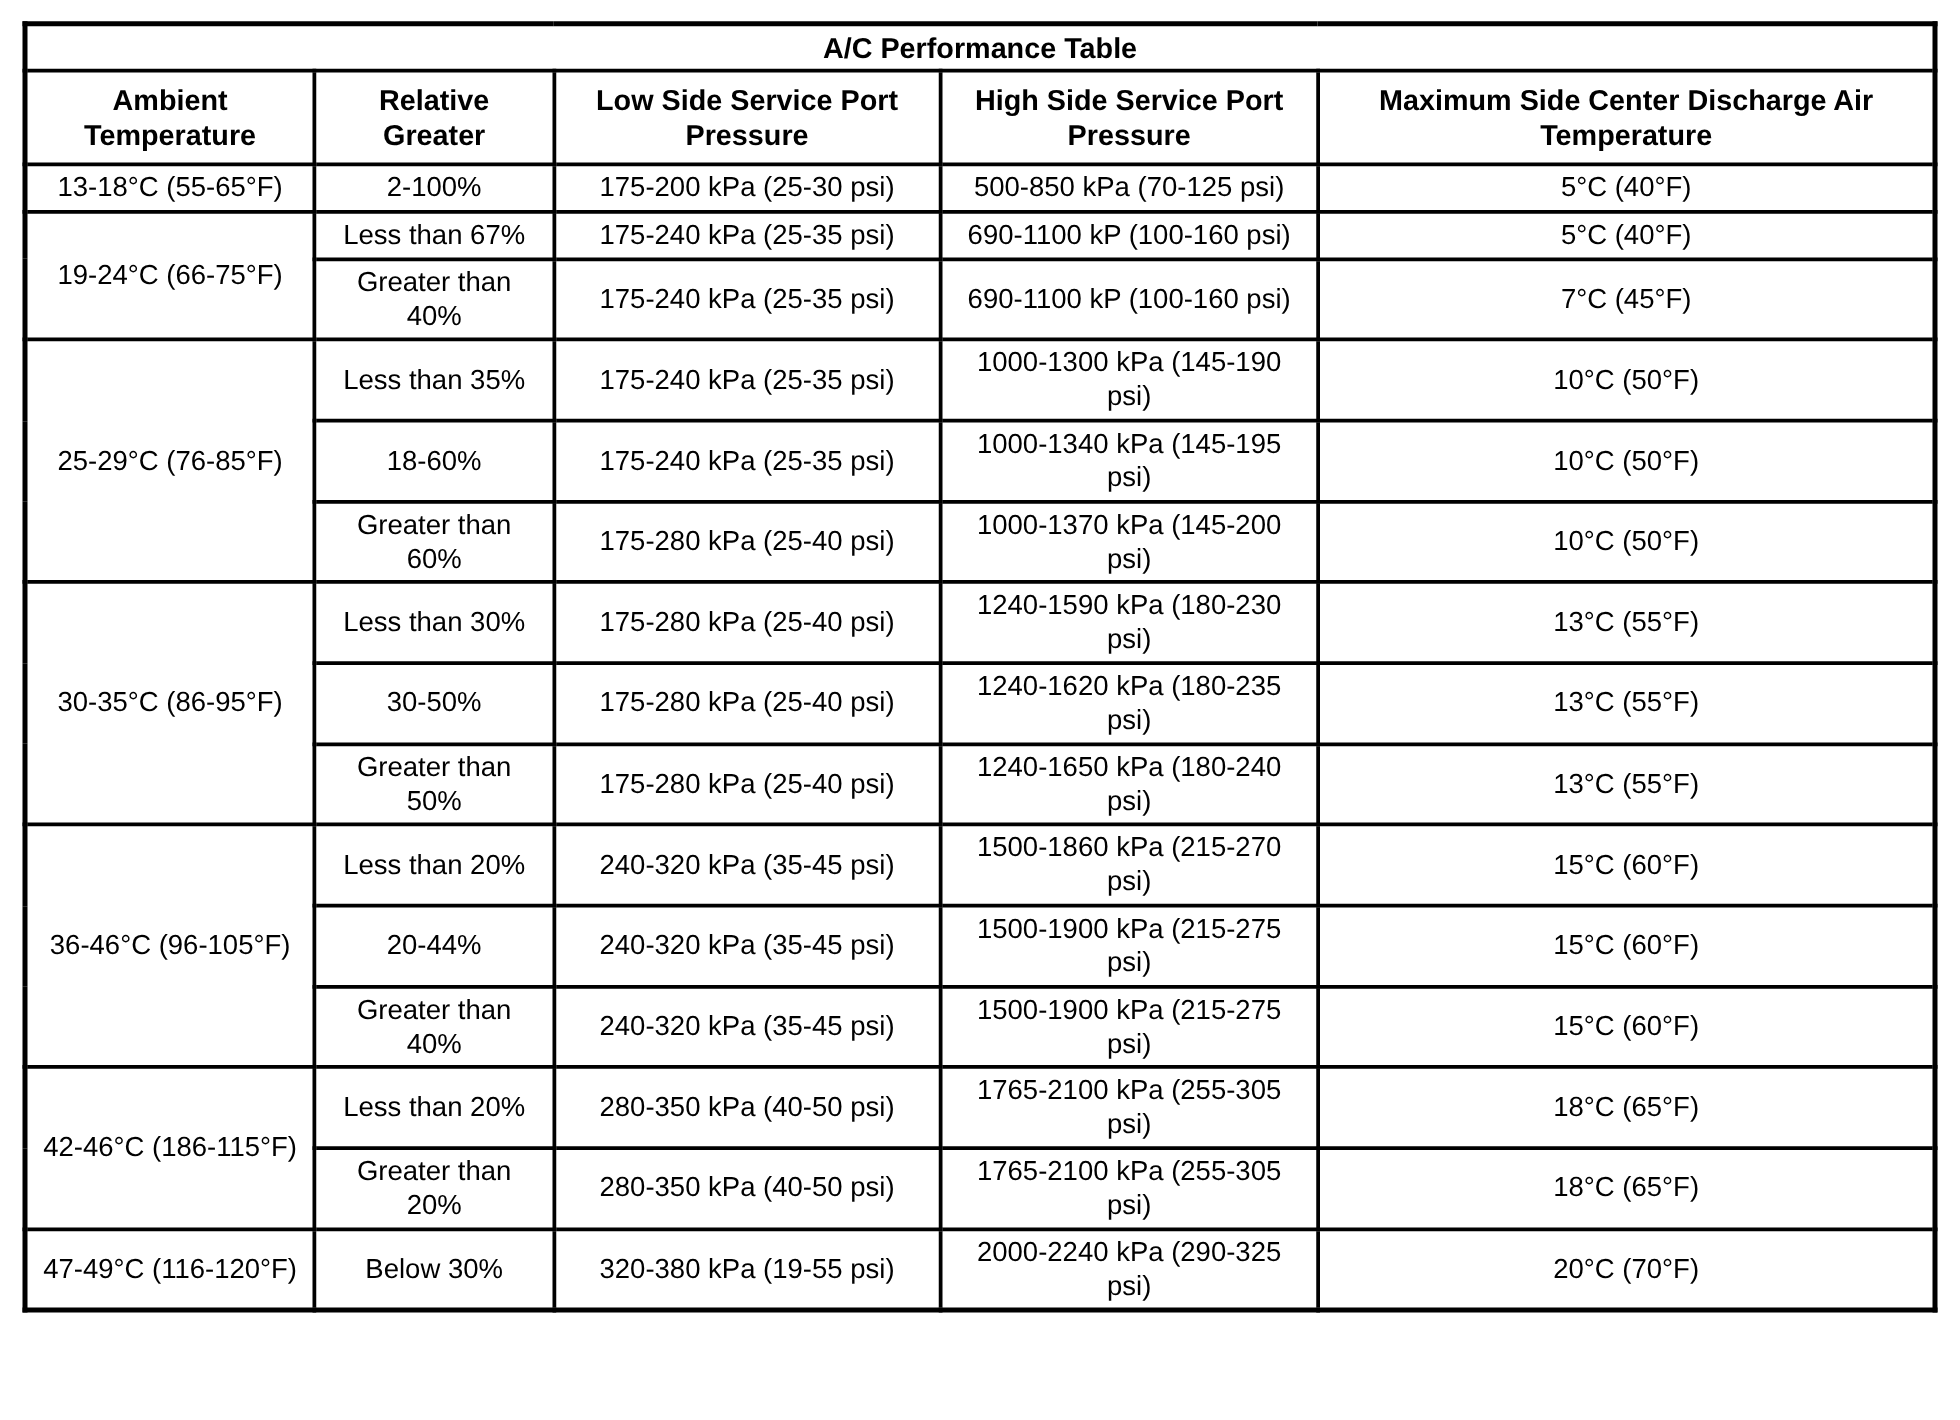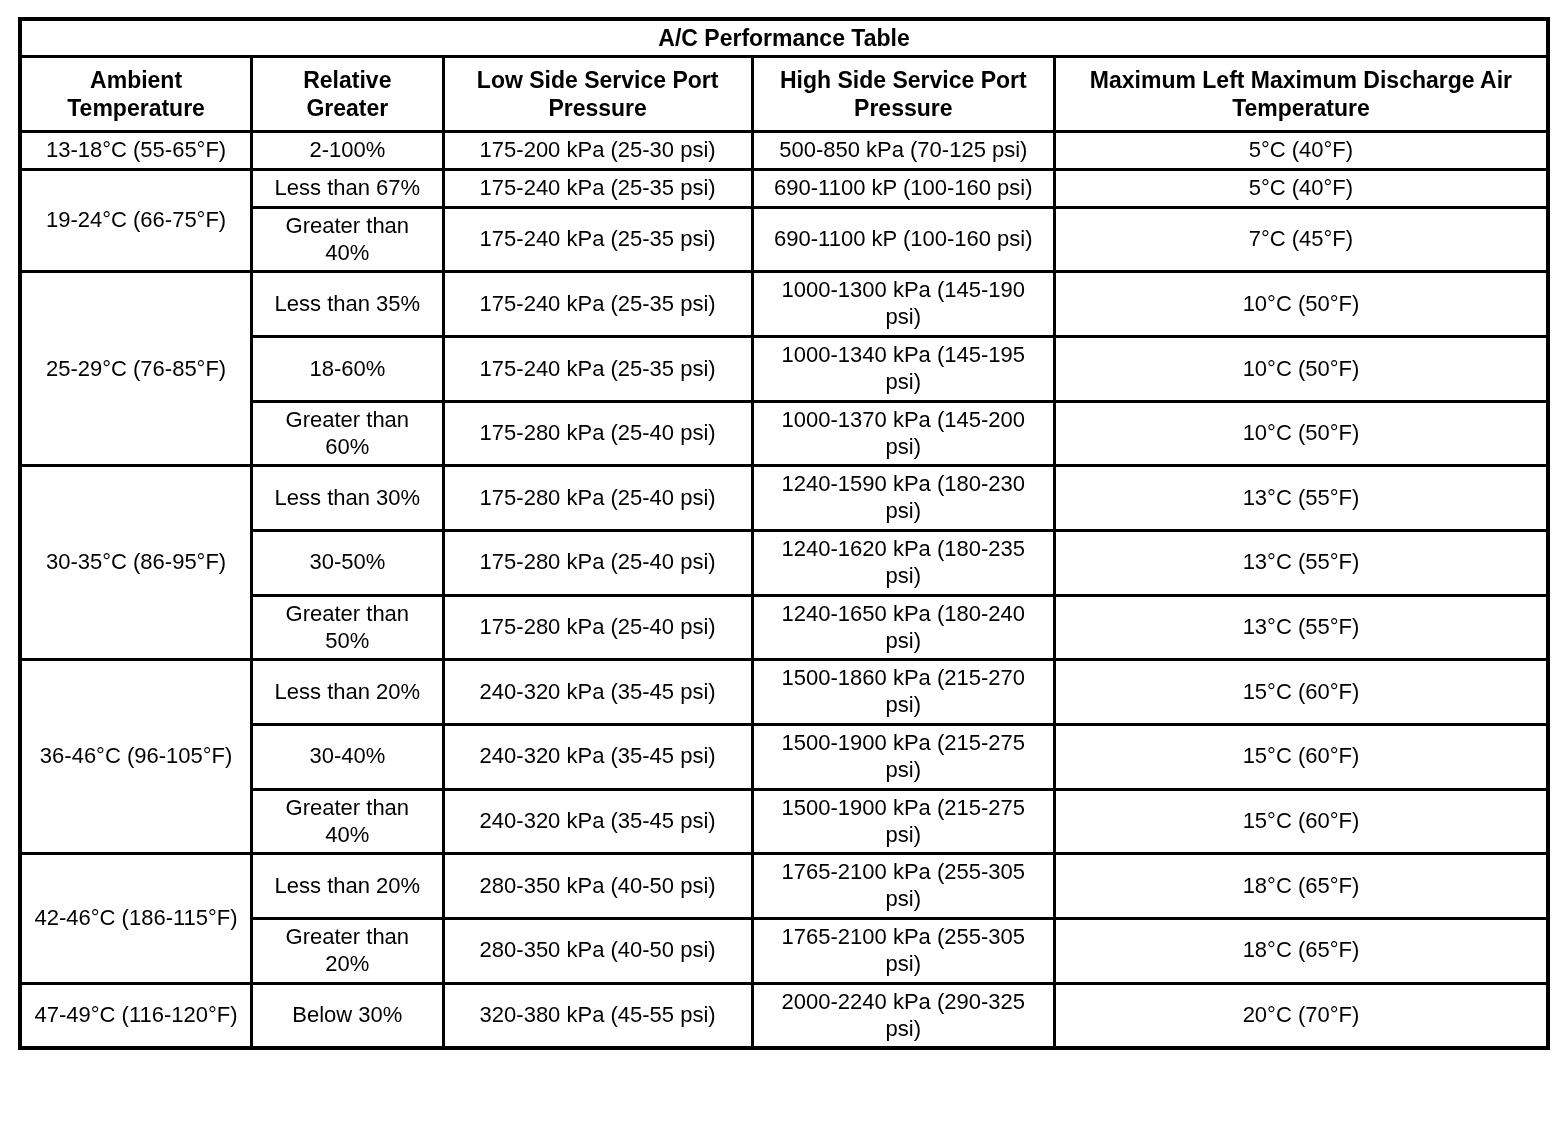--- a/index.html
+++ b/index.html
@@ -55,21 +55,21 @@
     <tbody>
         <tr class="title-row">
       <td colspan="5">A/C Performance Table</td>
     </tr>
 
     <tr class="header-row">
       <th>Ambient Temperature</th>
       <th>Relative Greater</th>
       <th>Low Side Service Port Pressure</th>
       <th>High Side Service Port Pressure</th>
-      <th>Maximum Left Maximum Discharge Air Temperature</th>
+      <th>Maximum Side Center Discharge Air Temperature</th>
     </tr>
 
     <tr>
       <td>13-18°C (55-65°F)</td>
       <td>2-100%</td>
       <td>175-200 kPa (25-30 psi)</td>
       <td>500-850 kPa (70-125 psi)</td>
       <td>5°C (40°F)</td>
     </tr>
 
@@ -128,21 +128,21 @@
     </tr>
 
     <tr>
       <td rowspan="3">36-46°C (96-105°F)</td>
       <td>Less than 20%</td>
       <td>240-320 kPa (35-45 psi)</td>
       <td>1500-1860 kPa (215-270 psi)</td>
       <td>15°C (60°F)</td>
     </tr>
     <tr>
-      <td>30-40%</td>
+      <td>20-44%</td>
       <td>240-320 kPa (35-45 psi)</td>
       <td>1500-1900 kPa (215-275 psi)</td>
       <td>15°C (60°F)</td>
     </tr>
     <tr>
       <td>Greater than 40%</td>
       <td>240-320 kPa (35-45 psi)</td>
       <td>1500-1900 kPa (215-275 psi)</td>
       <td>15°C (60°F)</td>
     </tr>
@@ -157,19 +157,19 @@
     <tr>
       <td>Greater than 20%</td>
       <td>280-350 kPa (40-50 psi)</td>
       <td>1765-2100 kPa (255-305 psi)</td>
       <td>18°C (65°F)</td>
     </tr>
 
     <tr>
       <td>47-49°C (116-120°F)</td>
       <td>Below 30%</td>
-      <td>320-380 kPa (45-55 psi)</td>
+      <td>320-380 kPa (19-55 psi)</td>
       <td>2000-2240 kPa (290-325 psi)</td>
       <td>20°C (70°F)</td>
     </tr>
   </tbody>
     </table>
 </div>
 
 </body></html>

